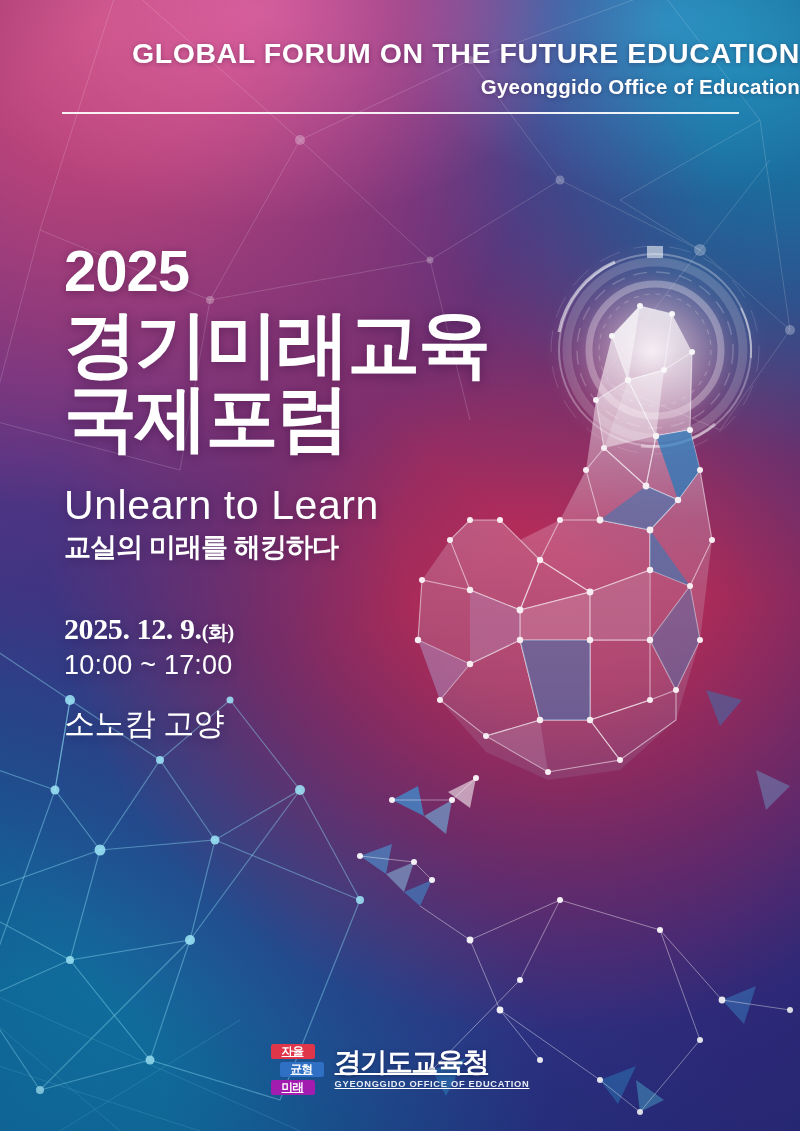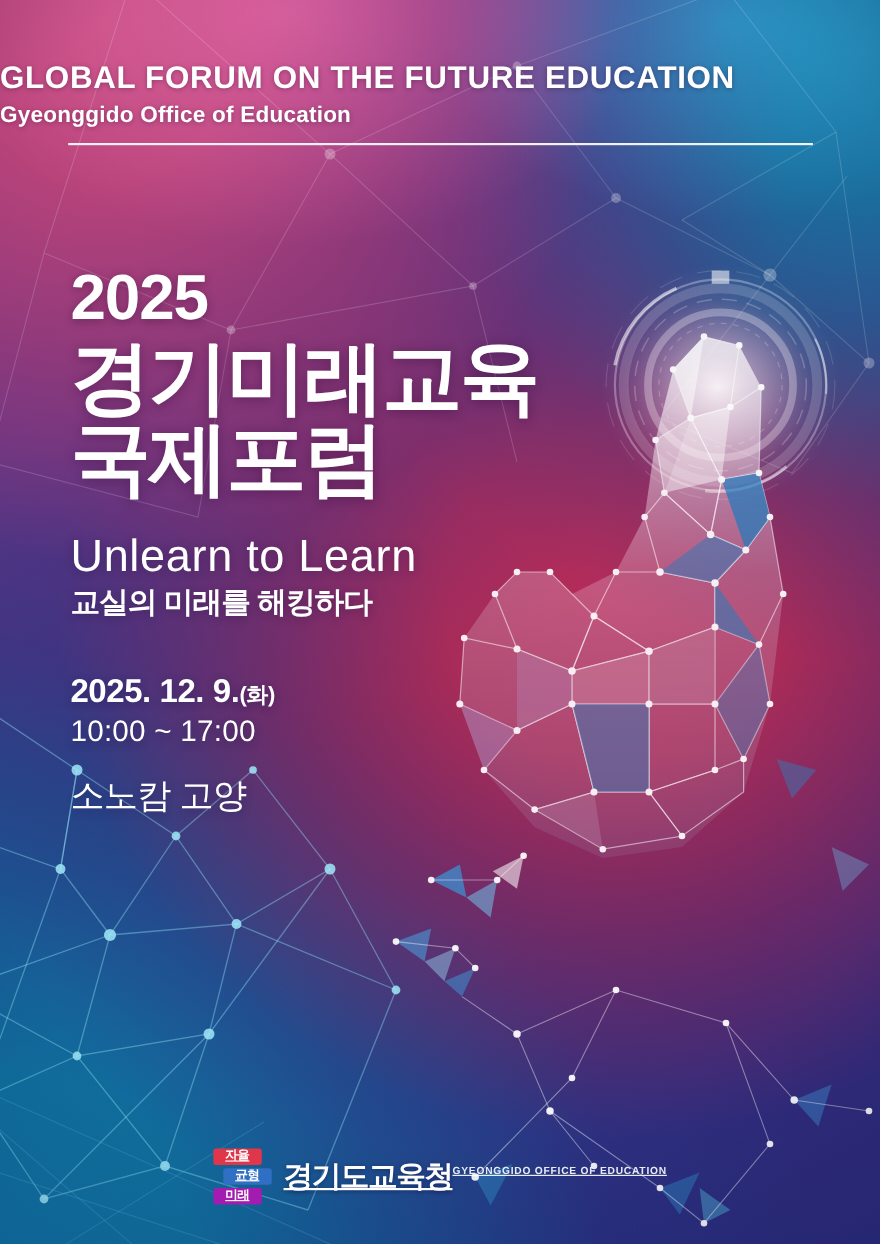--- a/index.html
+++ b/index.html
@@ -37,22 +37,22 @@
     position:absolute; inset:0;
     background:radial-gradient(125% 95% at 50% 42%, rgba(0,0,0,0) 52%, rgba(10,10,45,0.34) 100%);
   }
 
   
   .netsvg{position:absolute; inset:0; width:800px; height:1131px;}
 
   
   .header{
     position:absolute; top:0; left:0; right:0;
-    padding-top:56px;
-    text-align:left;
+    padding-top:38px;
+    text-align:right;
     z-index:6;
   }
   .h-title{
     font-size:28.5px;
     font-weight:bold;
     letter-spacing:0.6px;
     line-height:1.12;
     text-shadow:0 1px 5px rgba(40,10,50,0.35);
     white-space:nowrap;
   }
@@ -120,20 +120,21 @@
     text-shadow:0 2px 8px rgba(40,20,70,0.42);
   }
 
   .meta{margin-top:49px;}
   .meta-date{
     font-size:30px;
     font-weight:bold;
     letter-spacing:-0.4px;
     line-height:1.1;
     text-shadow:0 2px 8px rgba(25,25,80,0.45);
+    font-family:Liberation Serif, serif;
   }
   .meta-date .dow{font-size:20px;font-weight:bold;}
   .meta-time{
     margin-top:6px;
     font-size:27px;
     font-weight:normal;
     letter-spacing:0.2px;
     line-height:1.1;
     text-shadow:0 2px 8px rgba(25,25,80,0.45);
   }
@@ -168,21 +169,21 @@
     letter-spacing:-0.5px;
     color:#fff;
     display:flex;
     align-items:center;
     justify-content:center;
     line-height:1;
   }
   .badge.b1{background:#e0364a;}
   .badge.b2{background:#2f6fc4;margin-left:9px;}
   .badge.b3{background:#a21caf;}
-  .logo-text{display:flex;flex-direction:row;line-height:1;}
+  .logo-text{display:flex;flex-direction:column;line-height:1;}
   .logo-kr{
     font-size:27px;
     font-weight:bold;
     letter-spacing:-1.4px;
     text-shadow:0 1px 4px rgba(15,20,70,0.5);
   }
   .logo-en{
     margin-top:4px;
     font-size:9.3px;
     font-weight:bold;

